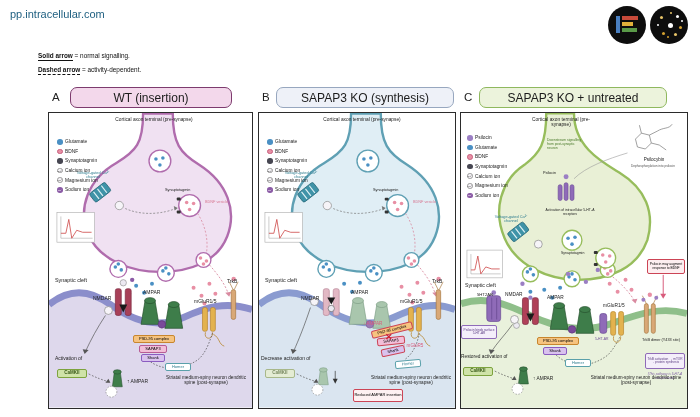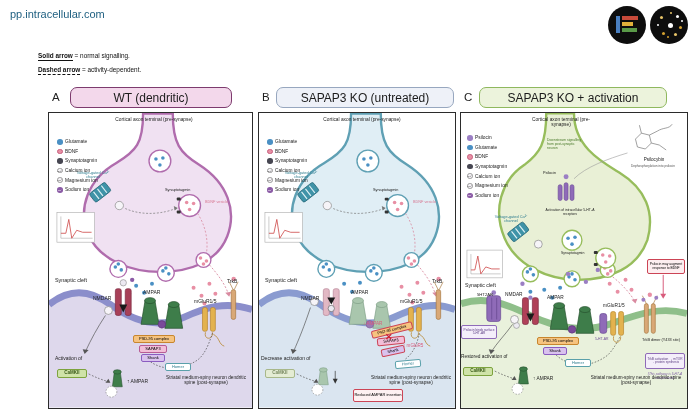--- a/index.html
+++ b/index.html
@@ -48,25 +48,25 @@
 </div>
 
 <div class="key" style="left:38px;top:52px">
   <b class="solid">Solid arrow</b> <span>= normal signalling.</span>
 </div>
 <div class="key" style="left:38px;top:66px">
   <b class="dash">Dashed arrow</b> <span>= activity-dependent.</span>
 </div>
 
 <div class="letter" style="left:52px">A</div>
-<div class="pill" style="left:70px;width:162px;background:#f3d8eb;border:1.6px solid #7d3b6e">WT (dendritic)</div>
+<div class="pill" style="left:70px;width:162px;background:#f3d8eb;border:1.6px solid #7d3b6e">WT (insertion)</div>
 <div class="letter" style="left:262px">B</div>
-<div class="pill" style="left:276px;width:178px;background:#eef1f8;border:1.6px solid #97a7bf">SAPAP3 KO (untreated)</div>
+<div class="pill" style="left:276px;width:178px;background:#eef1f8;border:1.6px solid #97a7bf">SAPAP3 KO (synthesis)</div>
 <div class="letter" style="left:464px">C</div>
-<div class="pill" style="left:479px;width:188px;background:#ecf3dc;border:1.6px solid #8fb85e">SAPAP3 KO + activation</div>
+<div class="pill" style="left:479px;width:188px;background:#ecf3dc;border:1.6px solid #8fb85e">SAPAP3 KO + untreated</div>
 
 <div class="panel" style="left:48px;width:205px">
 <svg viewBox="0 0 205 297">
   <path d="M0,193 C20,177 40,177 62,193 C88,212 112,217 136,206 C158,196 178,189 205,198 L205,297 L0,297 Z" fill="#ded8ec"></path>
   <path d="M0,193 C20,177 40,177 62,193 C88,212 112,217 136,206 C158,196 178,189 205,198" fill="none" stroke="#8b8ecb" stroke-width="7"></path>
   <path d="M95,0 C95,30 88,38 68,50 C40,66 28,96 40,123 C52,149 84,160 112,160 C142,160 170,150 180,124 C190,98 180,70 152,52 C132,40 125,30 125,0 Z" fill="#f0e1f2" stroke="#b06cad" stroke-width="2.4"></path>
   <g stroke="#b06cad" stroke-width="1.4" fill="#fff">
     <circle cx="70" cy="157" r="8.5"></circle>
         <circle cx="118" cy="161" r="8.5"></circle>
         <circle cx="156" cy="148" r="7.5"></circle>

